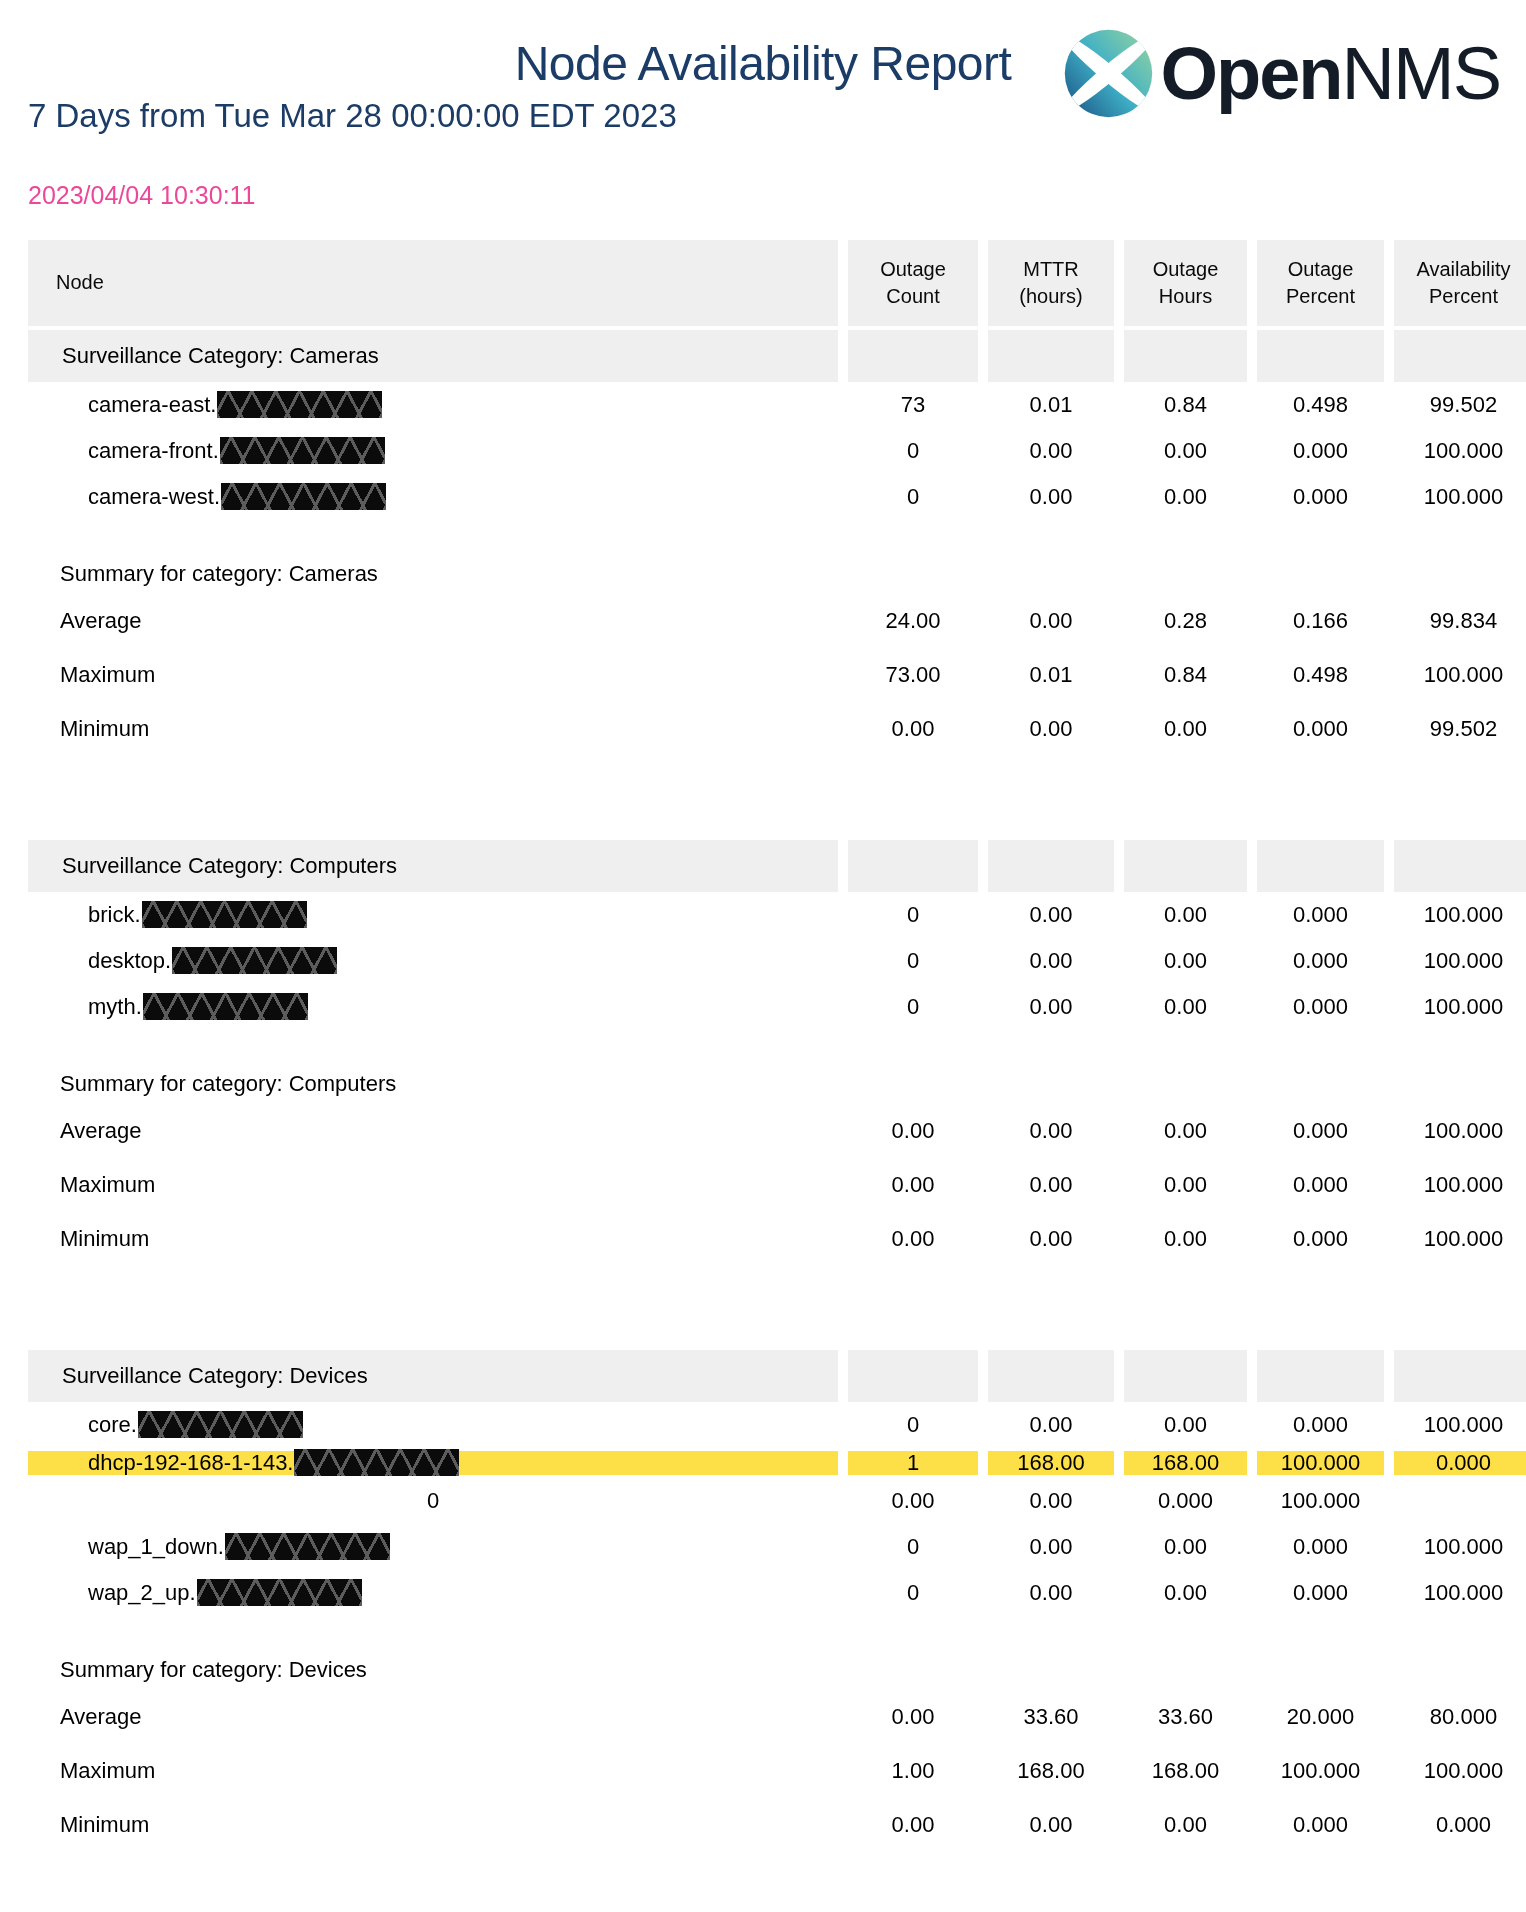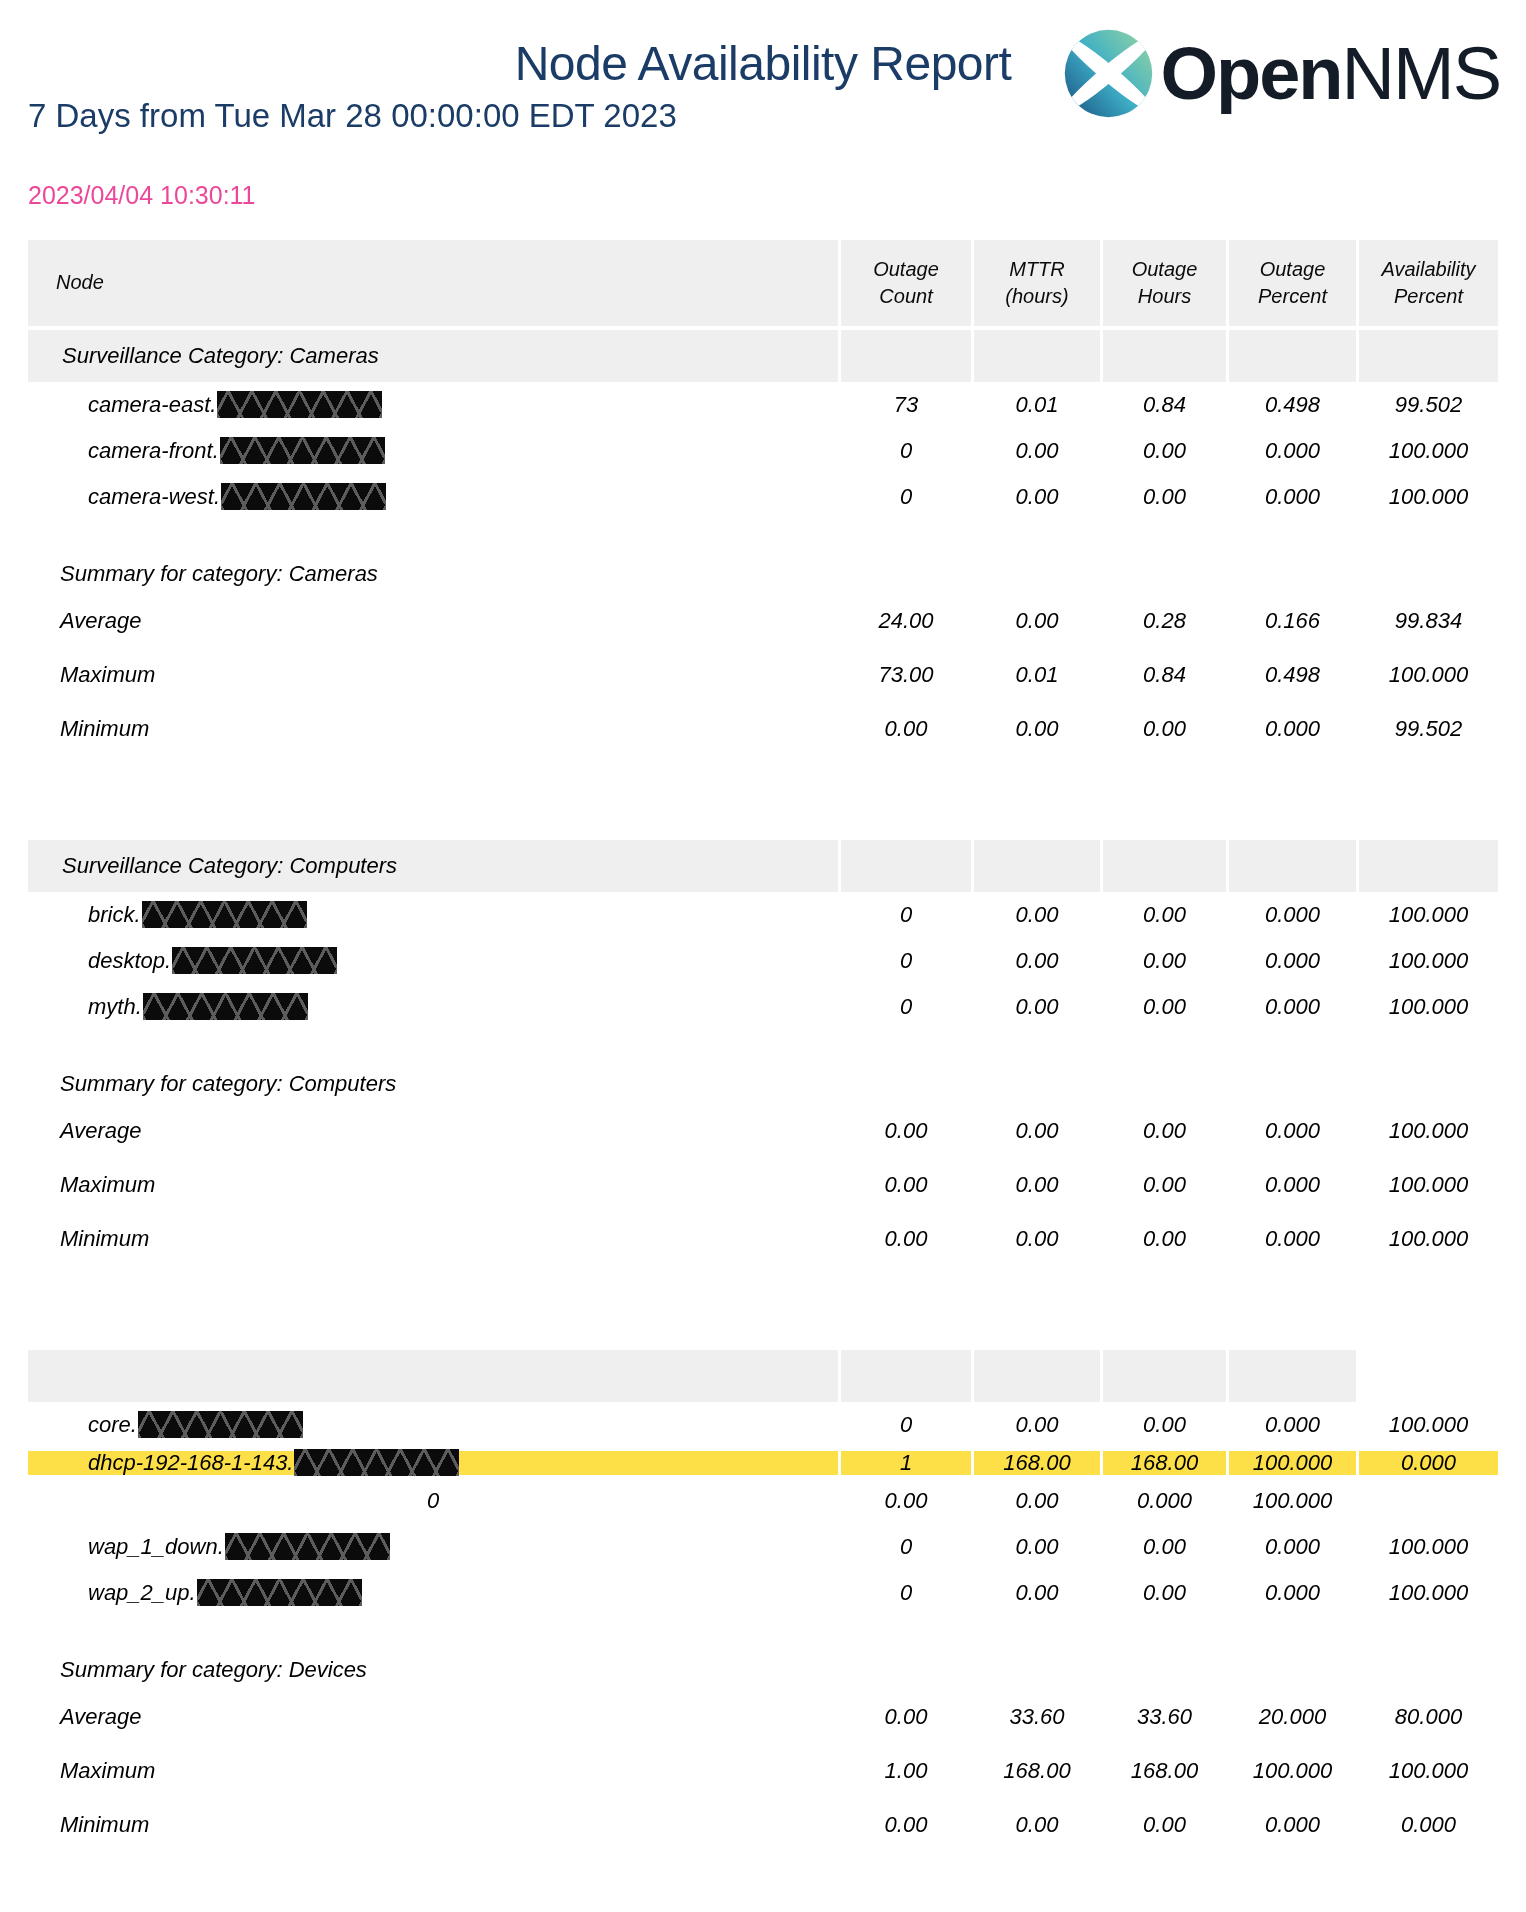--- a/index.html
+++ b/index.html
@@ -44,22 +44,21 @@
     gap:4px;
   }
   .brand{font-size:74px;line-height:1;color:#141c28;letter-spacing:-2px;}
   .brand .b{font-weight:700;}
   .brand .l{font-weight:400;}
   
   .report-table{margin:30px 28px 0 28px;}
   .row{
     display:grid;
     grid-template-columns:810px 130px 126px 123px 127px 139px;
-    column-gap:3px;
-    font-style:italic;
+    column-gap:10px;
   }
   .cell{display:flex;align-items:center;}
   
   .thead .cell{background:#efefef;height:86px;}
   .hcell{
     flex-direction:column;
     justify-content:center;
     text-align:center;
     font-size:20px;
     line-height:1.35;
@@ -294,20 +293,21 @@
         <div class="cell num">0.00</div>
         <div class="cell num">0.00</div>
         <div class="cell num">0.00</div>
         <div class="cell num">0.000</div>
         <div class="cell num">100.000</div>
       </div>
     </div>
 
     <div class="section gap">
       <div class="row catband">
+        <div class="cell cat">Surveillance Category: Devices</div>
         <div class="cell"></div>
         <div class="cell"></div>
         <div class="cell"></div>
         <div class="cell"></div>
         <div class="cell"></div>
       </div>
 
       <div class="row data">
         <div class="cell node">
             <span>core.</span>

